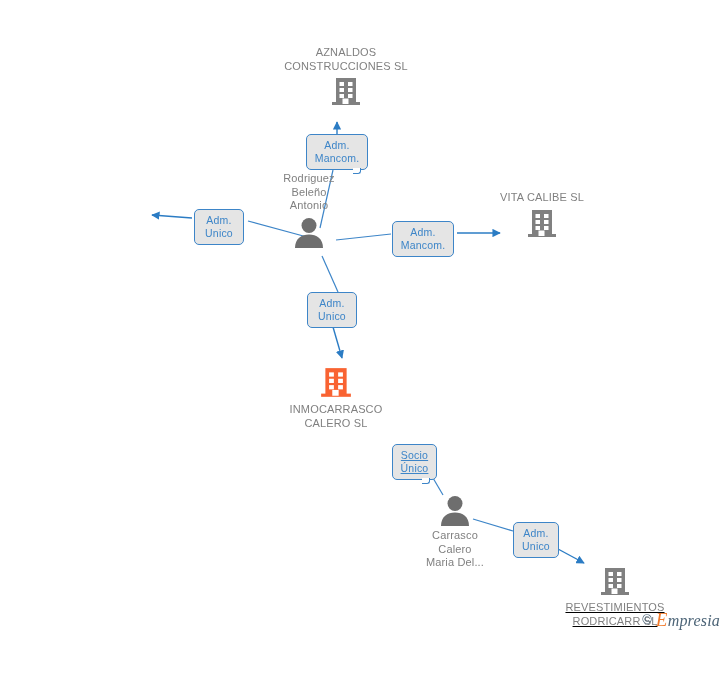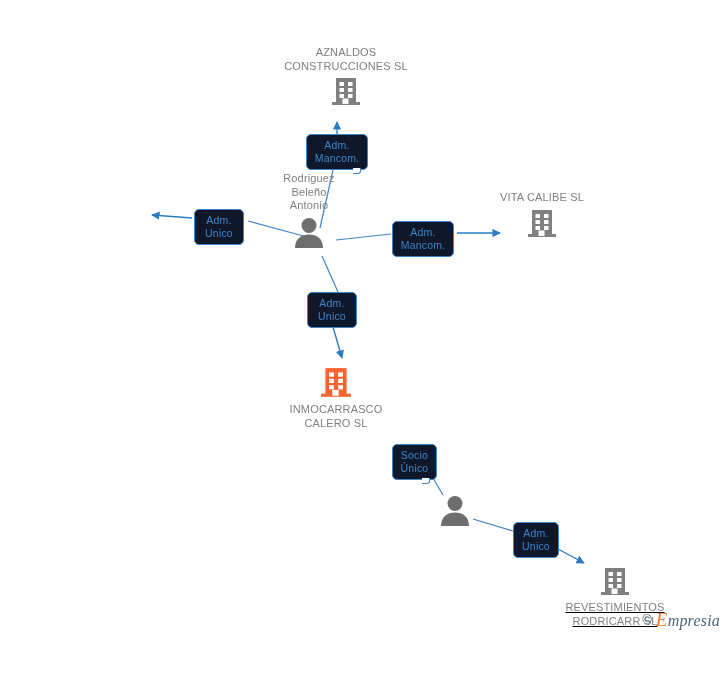--- a/index.html
+++ b/index.html
@@ -49,21 +49,21 @@
   .ico {
     display: block;
   }
 
   
   .chip {
     position: absolute;
     box-sizing: border-box;
     border: 1px solid #3d85c8;
     border-radius: 5px;
-    background: #0f172a;
+    background: #e5e5e5;
     color: #3d85c8;
     font-size: 10.5px;
     line-height: 13px;
     text-align: center;
     padding: 4px 6px 4px 6px;
     letter-spacing: .2px;
     white-space: pre-line;
   }
   .chip.tail::after {
     content: "";
@@ -203,20 +203,23 @@
       <rect x="18" y="18" width="4.5" height="4" fill="#ffffff"></rect>
       <rect x="12.5" y="22.5" width="6" height="5.5" fill="#ffffff"></rect>
     </svg>
   </div>
 
   <div class="node label-below" style="left:370px; top:494px;">
     <svg class="ico" width="34" height="32" viewBox="0 0 34 32" xmlns="http://www.w3.org/2000/svg">
       <circle cx="17" cy="9.5" r="7.5" fill="#6e6e6e"></circle>
       <path d="M 3 32 C 3 22.5 9.5 18.5 17 18.5 C 24.5 18.5 31 22.5 31 32 Z" fill="#6e6e6e"></path>
     </svg>
+    <div class="node-label">Carrasco
+Calero
+Maria Del...</div>
   </div>
 
   <div class="node label-below" style="left:530px; top:566px;text-decoration:underline;">
     <svg class="ico" width="32" height="32" viewBox="0 0 32 32" xmlns="http://www.w3.org/2000/svg">
       <rect x="6" y="2" width="20" height="26" fill="#808080"></rect>
       <rect x="2" y="26" width="28" height="3" fill="#808080"></rect>
       <rect x="9.5" y="6" width="4.5" height="4" fill="#ffffff"></rect>
       <rect x="18" y="6" width="4.5" height="4" fill="#ffffff"></rect>
       <rect x="9.5" y="12" width="4.5" height="4" fill="#ffffff"></rect>
       <rect x="18" y="12" width="4.5" height="4" fill="#ffffff"></rect>
@@ -233,21 +236,21 @@
 
   <div class="chip" style="left:194px; top:209px; width:50px;">Adm.
 Unico</div>
 
   <div class="chip" style="left:392px; top:221px; width:62px;">Adm.
 Mancom.</div>
 
   <div class="chip" style="left:307px; top:292px; width:50px;">Adm.
 Unico</div>
 
-  <div class="chip tail" style="left:392px; top:444px; width:45px;">Socio
+  <div class="chip tail" style="left:392px; top:444px; width:45px;text-decoration:underline;">Socio
 Único</div>
 
   <div class="chip" style="left:513px; top:522px; width:46px;">Adm.
 Unico</div>
 
   <div id="watermark">
     <span class="copy">©</span>
     <span class="brand"><span class="cap">E</span><span>mpresia</span></span>
   </div>
 

